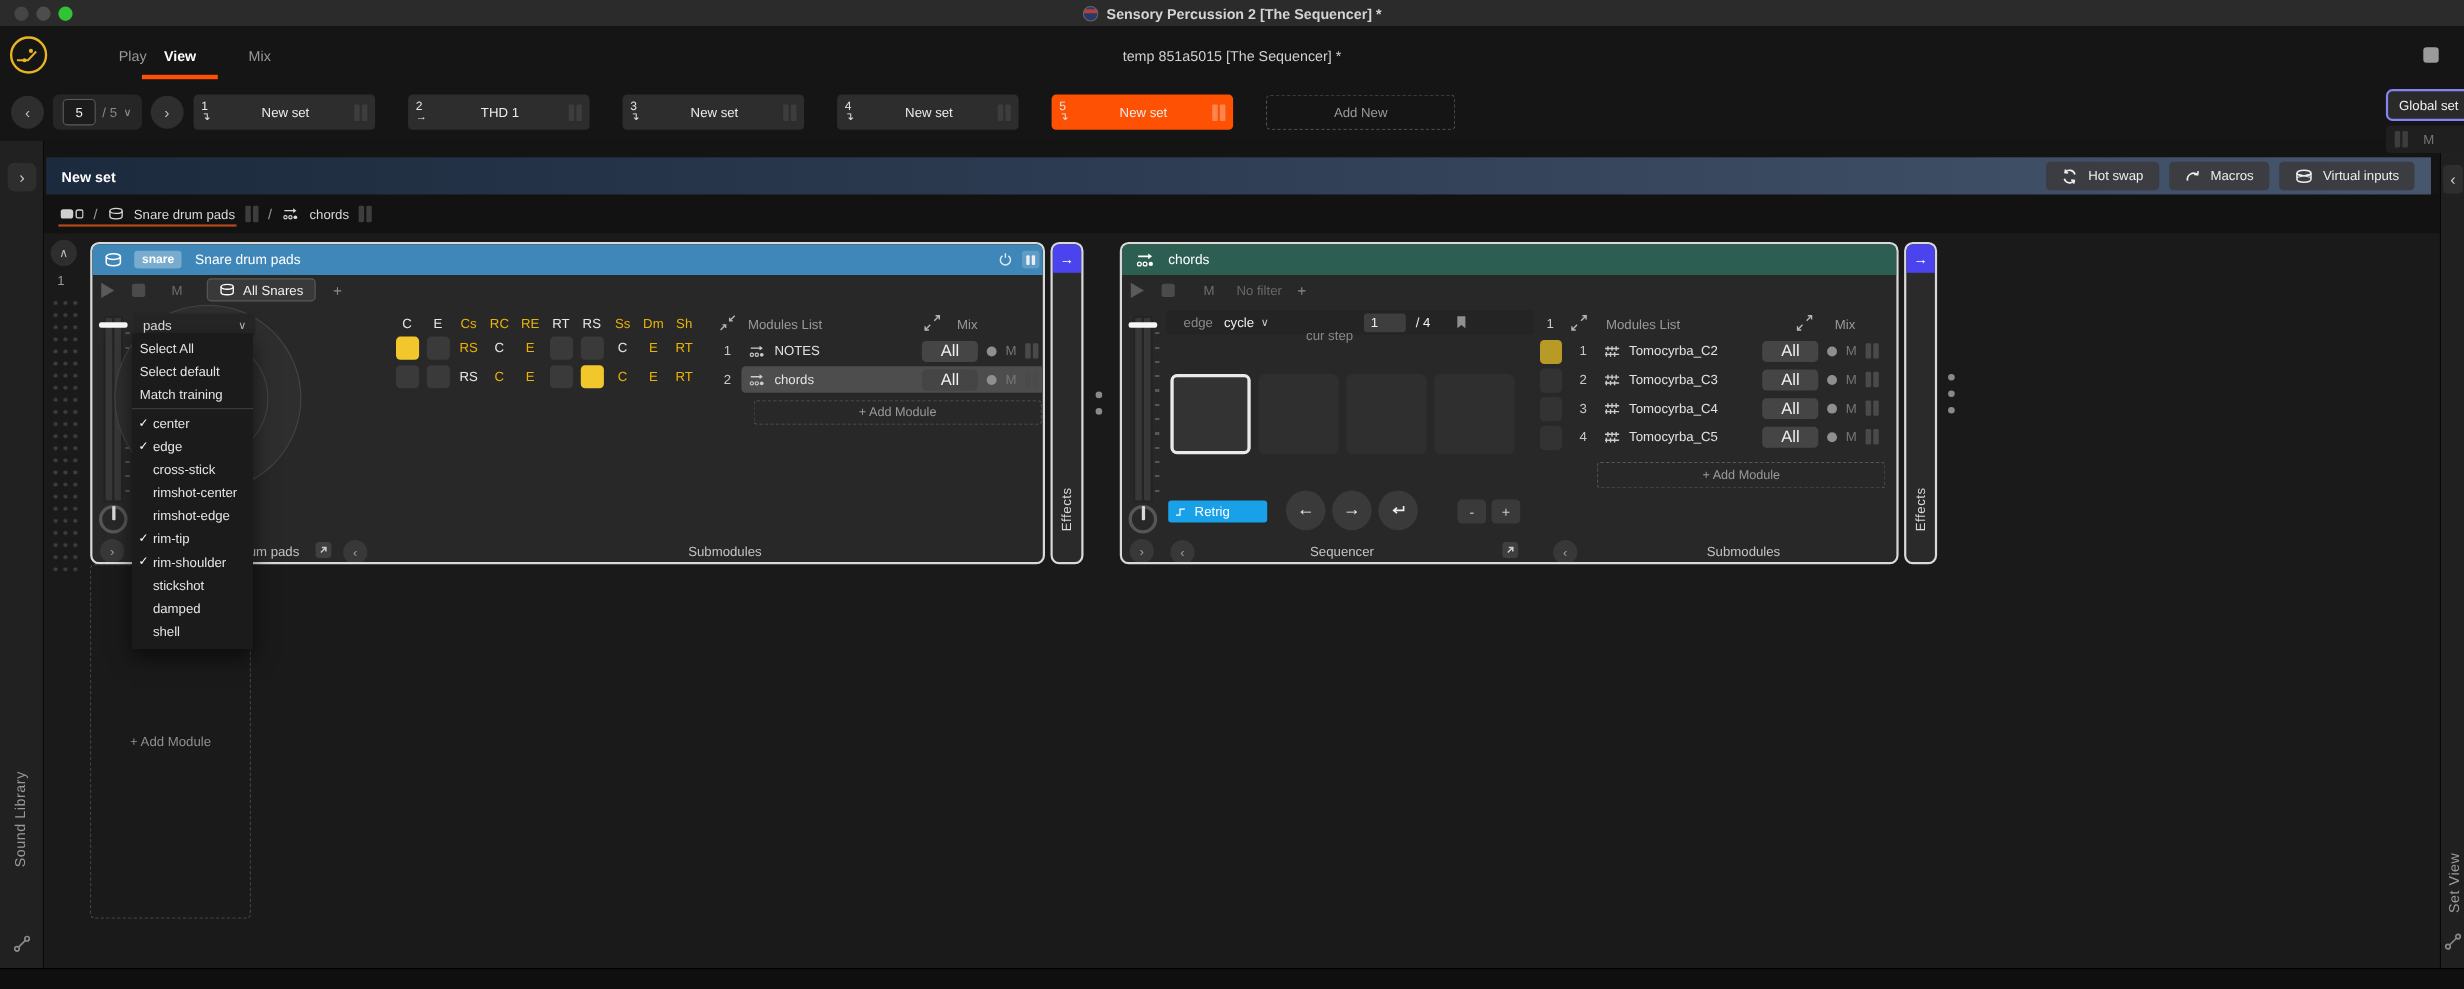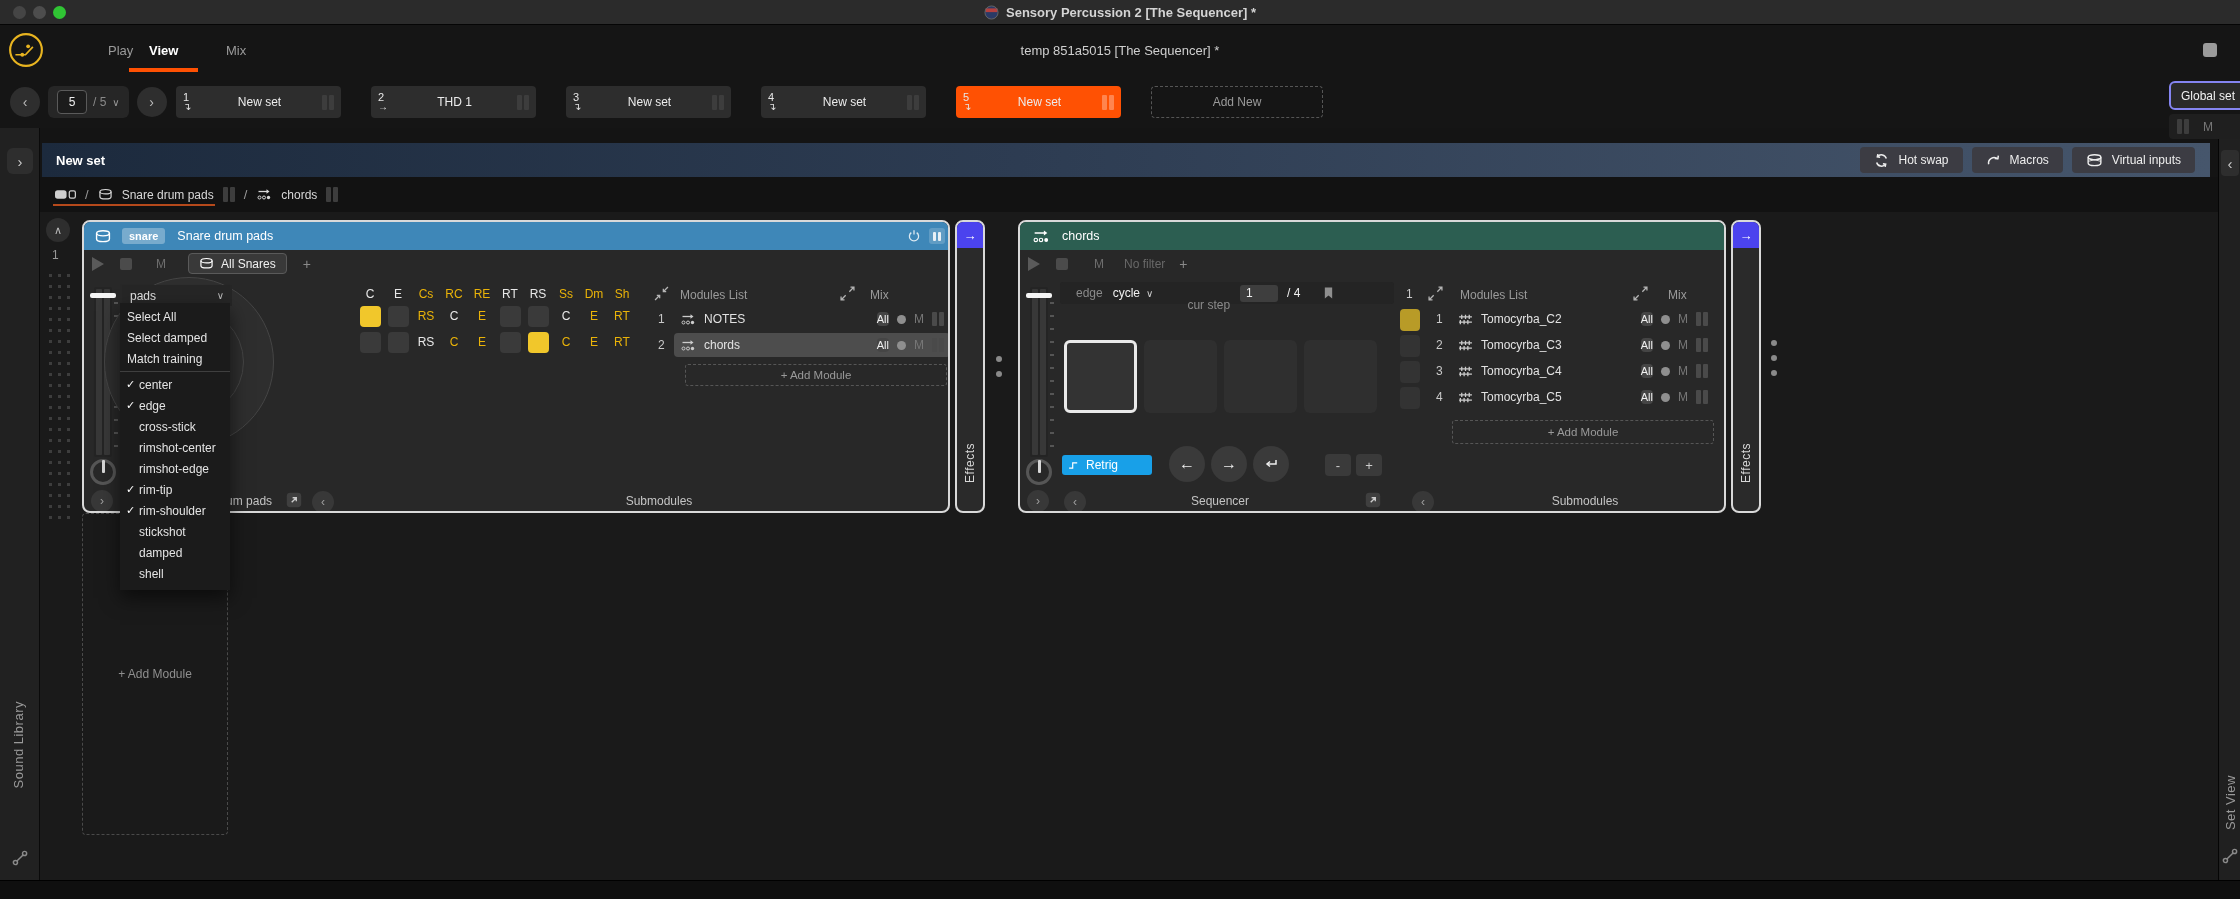--- a/index.html
+++ b/index.html
@@ -131,21 +131,21 @@
   .cell .sq.on { background:var(--yellow); }
   .cell.txt { font-size:12px; }
 
   .mods-title { font-size:12px; color:#9a9a9a; }
   .mod-row { display:flex; align-items:center; height:24px; margin-bottom:2px; }
   .mod-num { width:16px; font-size:12px; color:#c9c9c9; }
   .mod-body { flex:1; height:24px; display:flex; align-items:center; gap:8px;
     border-radius:4px; padding:0 6px; }
   .mod-body.sel { background:#4d4d4d; }
   .mod-name { flex:1; font-size:12px; color:#e2e2e2; }
-  .all-chip { background:#454545; border-radius:4px; font-size:11px; color:#f0f0f0; padding:1px 0; }
+  .all-chip { background:#454545; border-radius:4px; font-size:15px; color:#f0f0f0; padding:1px 17px; }
   .mod-dot { width:9px; height:9px; border-radius:50%; background:#8f8f8f; }
   .mod-m { font-size:12px; color:#777; }
   .mod-row .bars i { width:5px; height:14px; background:#4a4a4a; }
   .add-module { border:1px dashed #565656; border-radius:3px; display:flex; align-items:center;
     justify-content:center; font-size:11.5px; color:#9a9a9a; }
 
   .viz-circle { position:absolute; border:1.5px solid #454545; border-radius:50%; background:#2e2e2e; }
 
   #pads-select { position:absolute; left:38px; top:63px; width:110px; height:21px;
     background:#262626; display:flex; align-items:center; font-size:12px; color:#e0e0e0;
@@ -775,21 +775,21 @@
     <div class="dots-handle" style="left:1731px;top:128px;">
         <i></i>
         <i></i>
         <i></i>
       </div>
 
     <div id="add-area">+ Add Module</div>
 
     <div id="pads-menu">
         <div class="menu-item cmd">Select All</div>
-        <div class="menu-item cmd">Select damped</div>
+        <div class="menu-item cmd">Select default</div>
         <div class="menu-item cmd">Match training</div>
         <div class="menu-sep"></div>
         <div class="menu-item">
           <span class="chk">✓</span>
           <span>center</span>
         </div>
         <div class="menu-item">
           <span class="chk">✓</span>
           <span>edge</span>
         </div>

